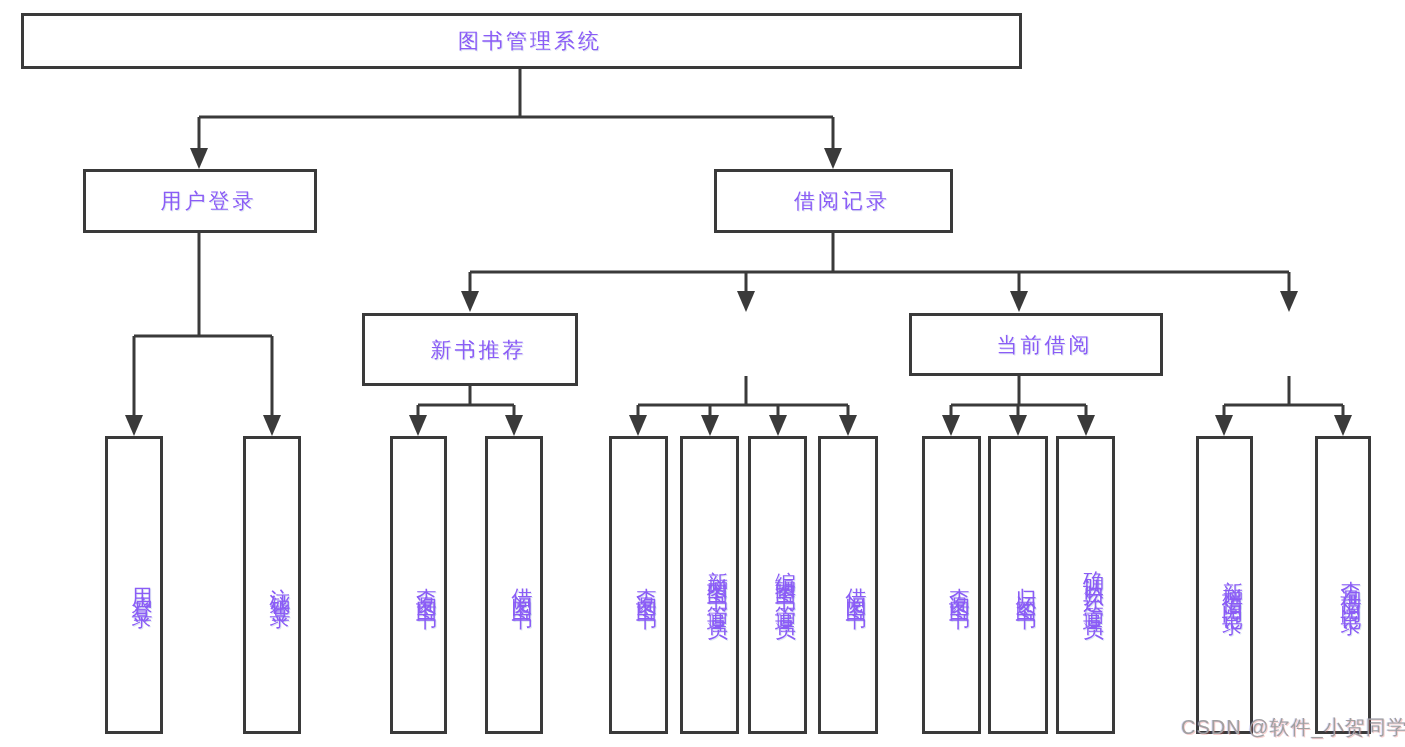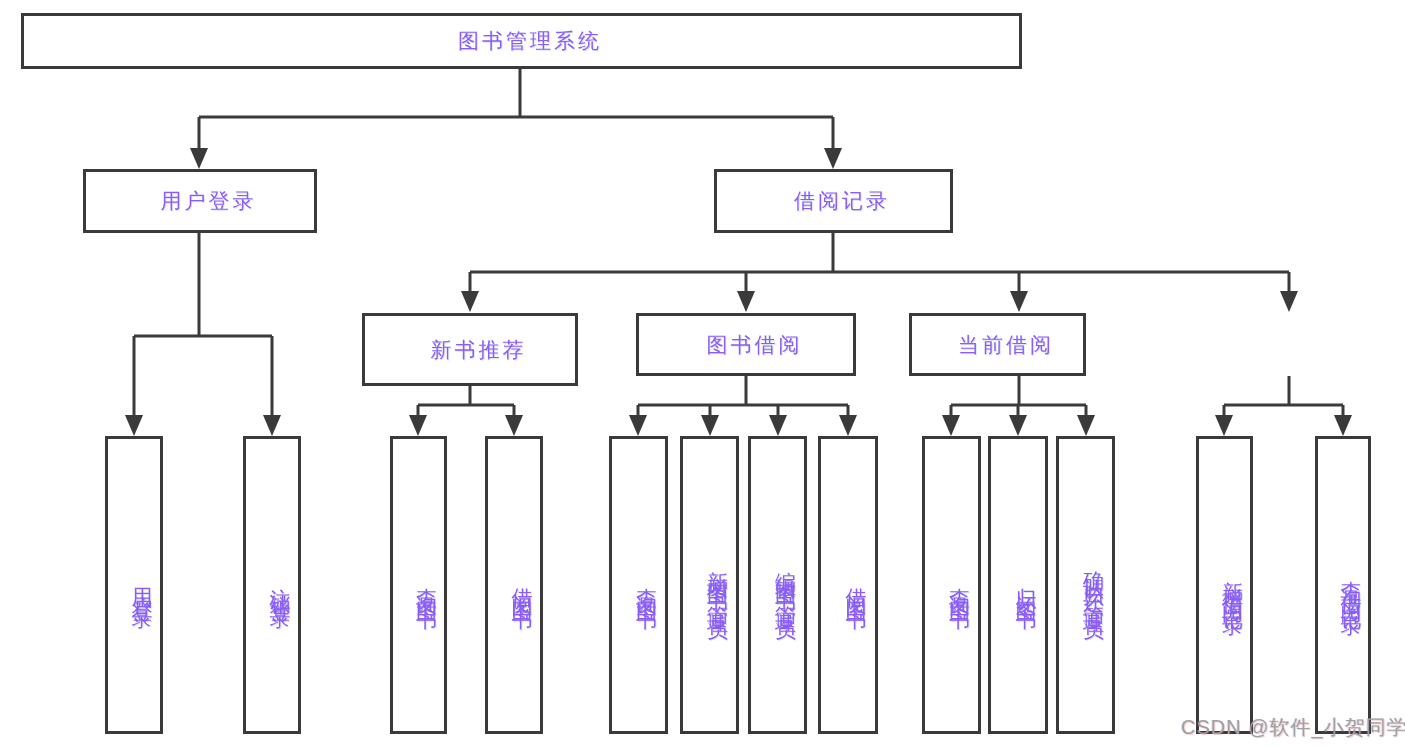--- a/index.html
+++ b/index.html
@@ -98,22 +98,21 @@
       <polygon class="ar" points="1334,415 1352,415 1343,436"></polygon>
     </g>
   </svg>
 
   <div class="box root hlabel" style="left:21px;top:13px;width:1001px;height:56px;">图书管理系统</div>
 
   <div class="box hlabel" style="left:83px;top:169px;width:234px;height:64px;">用户登录</div>
   <div class="box hlabel" style="left:714px;top:169px;width:239px;height:64px;">借阅记录</div>
 
   <div class="box hlabel" style="left:362px;top:313px;width:216px;height:73px;">新书推荐</div>
-  <div class="box hlabel" style="left:636px;top:313px;width:220px;height:63px;">图书借阅</div>
-  <div class="box hlabel" style="left:909px;top:313px;width:177px;height:63px;">当前借阅</div>
+  <div class="box hlabel" style="left:909px;top:313px;width:254px;height:63px;">当前借阅</div>
 
   <div class="box leaf" style="left:105px;top:436px;width:58px;height:298px;">
     <span class="vtext">用户登录</span>
   </div>
   <div class="box leaf" style="left:243px;top:436px;width:58px;height:298px;">
     <span class="vtext">注销登录</span>
   </div>
 
   <div class="box leaf" style="left:390px;top:436px;width:57px;height:298px;">
     <span class="vtext">查询图书</span>

